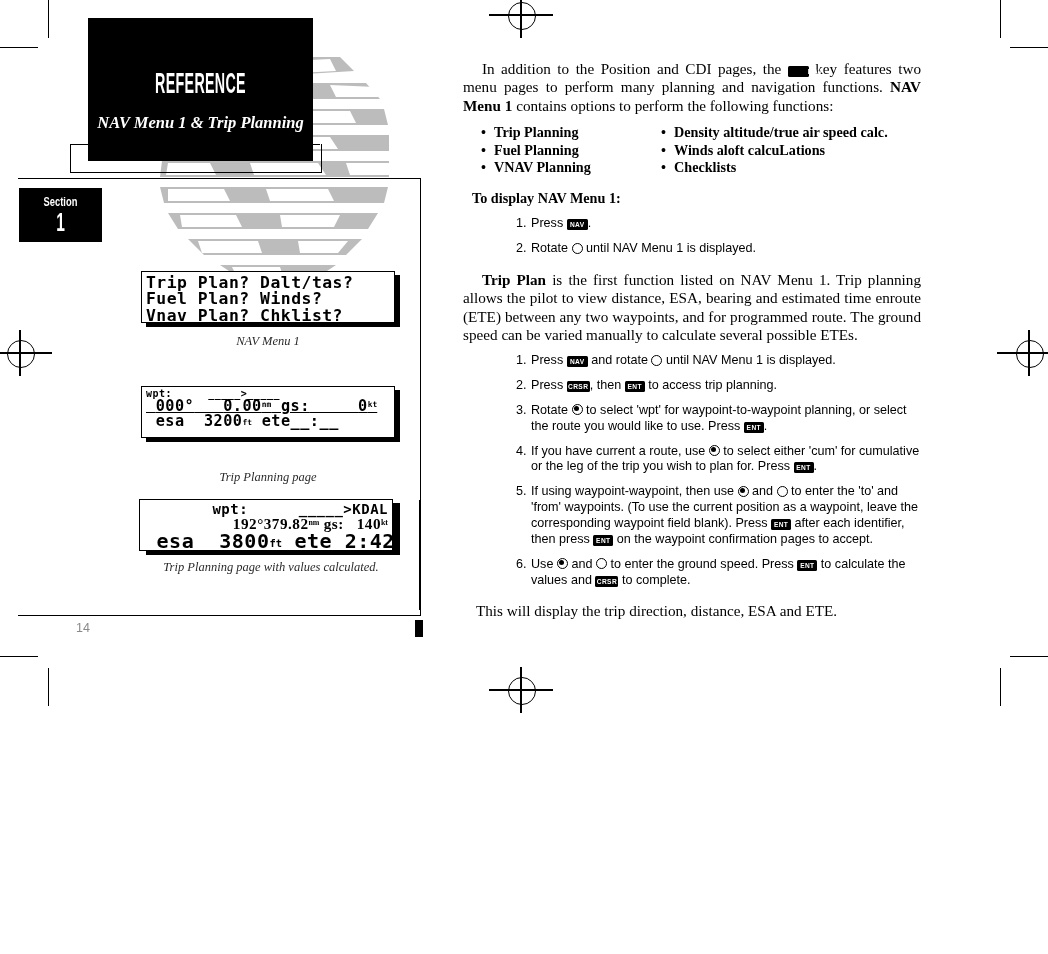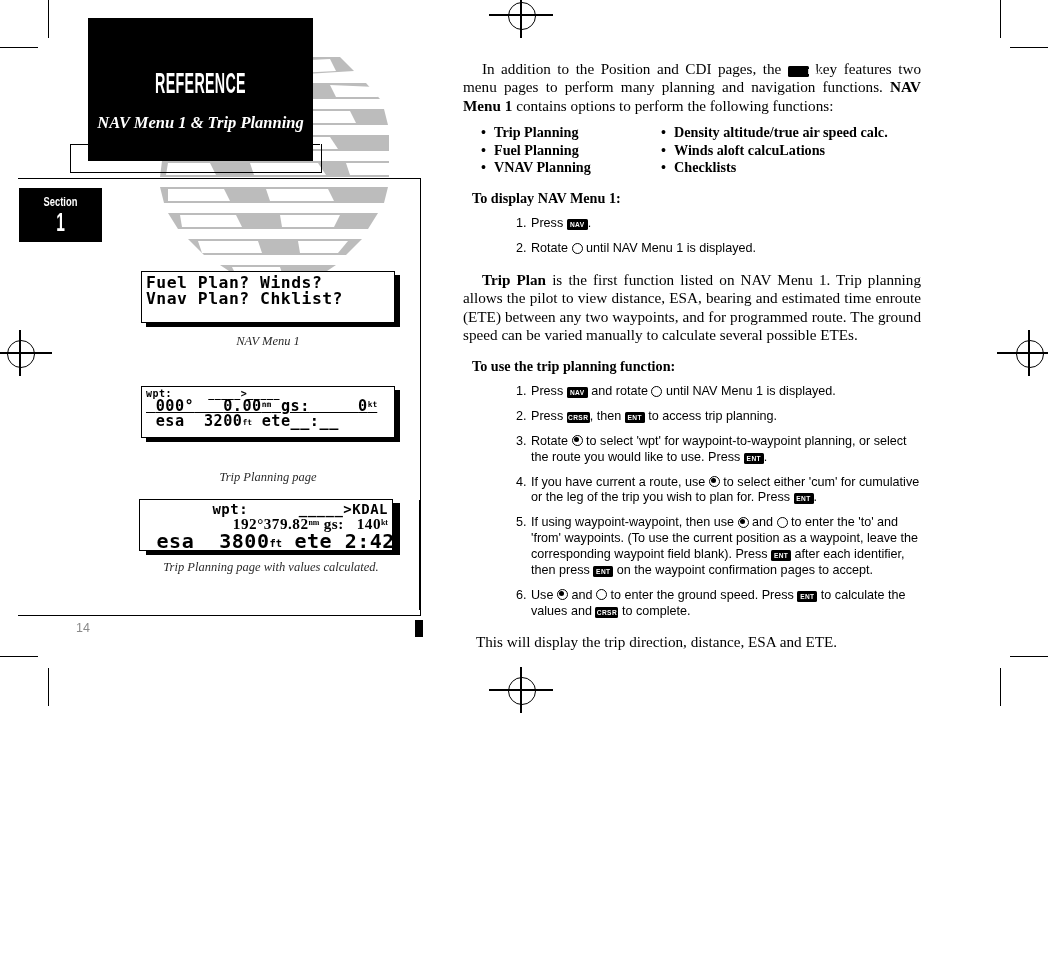--- a/index.html
+++ b/index.html
@@ -376,20 +376,21 @@
 <div class="hdr-reference">REFERENCE</div>
 <div class="hdr-subtitle">NAV Menu 1 &amp; Trip Planning</div>
 
 <div class="section-tab">
   <div class="sec-word">Section</div>
   <div class="sec-num">1</div>
 </div>
 
 <div class="lcd-shadow" style="left:146px; top:275px; width:254px; height:52px;"></div>
 <div class="lcd" style="left:141px; top:271px; width:254px; height:52px; padding:3px 4px 0 4px; font-size:16.4px;">
+  <div class="lcd-line">Trip Plan? Dalt/tas?</div>
   <div class="lcd-line">Fuel Plan? Winds?</div>
   <div class="lcd-line">Vnav Plan? Chklist?</div>
 </div>
 <div class="caption" style="left:141px; top:334px; width:254px;">NAV Menu 1</div>
 
 <div class="lcd-shadow" style="left:146px; top:390px; width:254px; height:52px;"></div>
 <div class="lcd" style="left:141px; top:386px; width:254px; height:52px; padding:2px 4px 0 4px; font-size:15px;">
   <div class="lcd-line" style="font-size:10px;"><span>wpt:</span><span style="letter-spacing:0;">&nbsp;&nbsp;&nbsp;&nbsp;&nbsp;&nbsp;</span><span>_____&gt;_____</span></div>
   <div class="lcd-line" style="font-size:15.2px;text-decoration:underline;">&nbsp;<span>000°</span>&nbsp;&nbsp;&nbsp;<span>0.00</span><span class="sup">nm</span>&nbsp;<span>gs:</span>&nbsp;&nbsp;&nbsp;&nbsp;&nbsp;<span>0</span><span class="sup">kt</span></div>
   <div class="lcd-line" style="font-size:15.2px;">&nbsp;<span>esa</span>&nbsp;&nbsp;<span>3200</span><span class="sub2">ft</span>&nbsp;<span>ete</span><span>__:__</span></div>
@@ -451,21 +452,20 @@
       <span class="step-txt"><span>Press </span><span class="key nav">NAV</span><span>.</span></span>
     </div>
     <div class="step">
       <span class="step-num">2.</span>
       <span class="step-txt"><span>Rotate </span><span class="knob-out"></span><span> until NAV Menu 1 is displayed.</span></span>
     </div>
   </div>
 
   <p class="body-p" style="margin-top:14px;"><b>Trip Plan</b><span> is the first function listed on NAV Menu 1. Trip planning allows the pilot to view distance, ESA, bearing and estimated time enroute (ETE) between any two waypoints, and for programmed route. The ground speed can be varied manually to calculate several possible ETEs.</span></p>
 
-  <div class="proc-head" style="margin-top:14px;">To use the trip planning function:</div>
 
   <div class="steps indent2">
     <div class="step">
       <span class="step-num">1.</span>
       <span class="step-txt"><span>Press </span><span class="key nav">NAV</span><span> and rotate </span><span class="knob-out"></span><span> until NAV Menu 1 is displayed.</span></span>
     </div>
     <div class="step">
       <span class="step-num">2.</span>
       <span class="step-txt"><span>Press </span><span class="key crsr">CRSR</span><span>, then </span><span class="key ent">ENT</span><span> to access trip planning.</span></span>
     </div>

